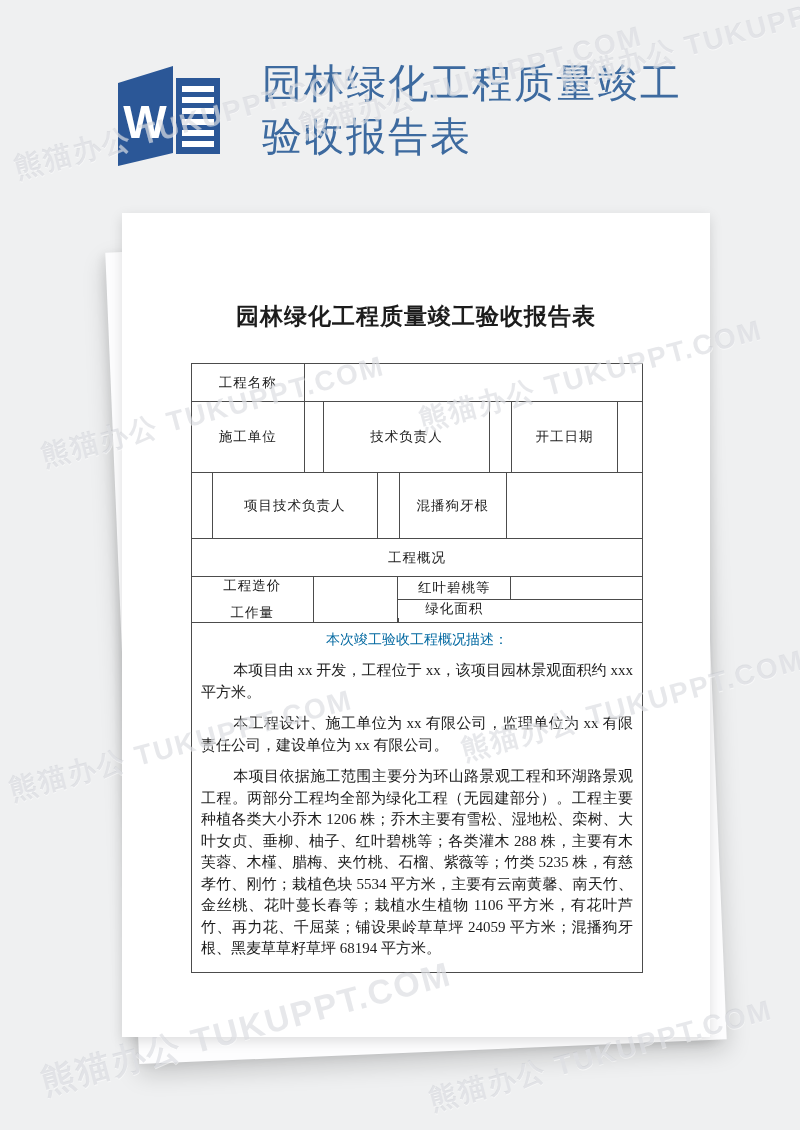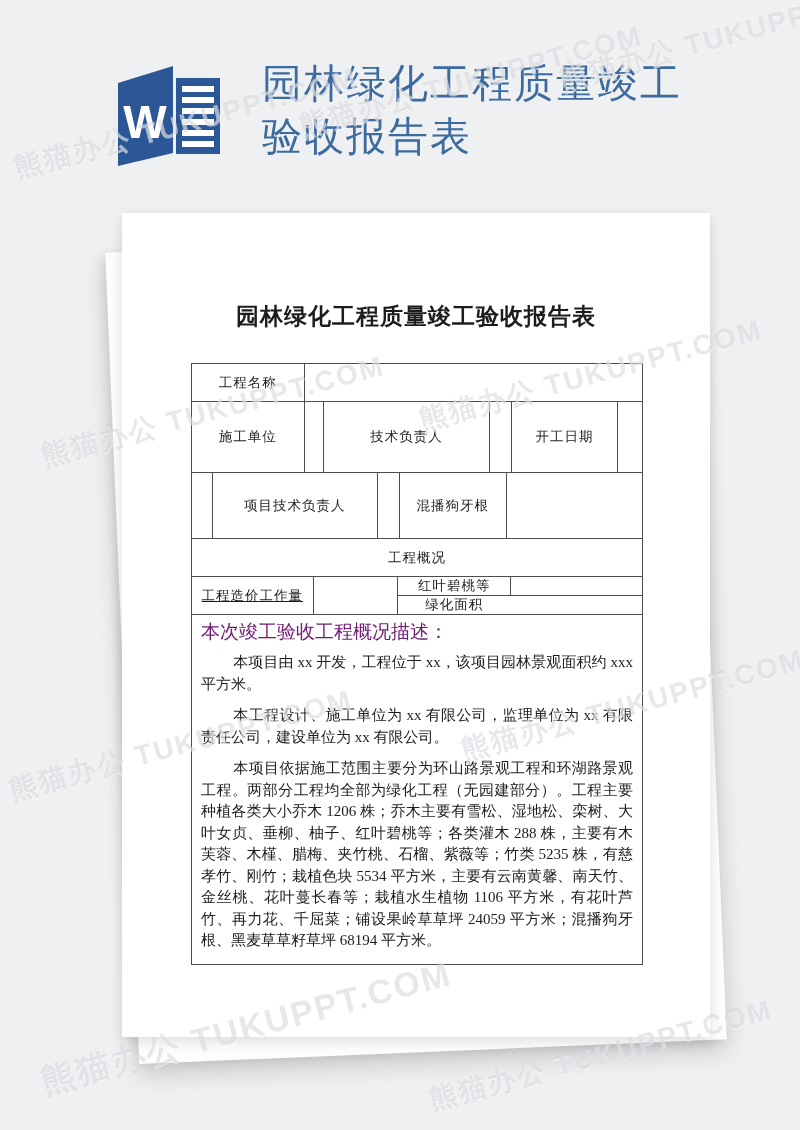--- a/index.html
+++ b/index.html
@@ -59,37 +59,37 @@
   .h-r2{height:70px;}
   .h-r3{height:65px;}
   .h-r4{height:37px;}
   .c1{width:24.8%;}  .c2{width:4.4%;}  .c3{width:36.7%;}
   .c4{width:4.9%;}   .c5{width:23.7%;} .c6{width:5.5%;flex:1;}
   .r1-rest{flex:1;}
   .full{width:100%;}
 
   
   .r56{display:flex;border-top:1px solid #4c4c4c;}
-  .cost-label{width:26.8%;display:flex;flex-direction:row;align-items:center;justify-content:center;letter-spacing:1px;box-sizing:border-box;text-decoration:underline;}
+  .cost-label{width:26.8%;display:flex;flex-direction:column;align-items:center;justify-content:center;gap:9px;letter-spacing:1px;box-sizing:border-box;}
   .cost-value{width:18.8%;border-left:1px solid #4c4c4c;box-sizing:border-box;}
   .area-block{flex:1;border-left:1px solid #4c4c4c;display:flex;flex-direction:column;box-sizing:border-box;}
   .area-row{display:flex;flex:1;}
   .area-row + .area-row{border-top:1px solid #4c4c4c;flex-direction:column;}
   .area-label{width:45.9%;display:flex;align-items:center;justify-content:center;letter-spacing:1px;box-sizing:border-box;}
   .area-value{flex:1;border-left:1px solid #4c4c4c;box-sizing:border-box;}
   .area-r1{height:37px;} .area-r2{height:35px;}
 
   
   .desc{
     border-top:1px solid #4c4c4c;
     padding:6px 9px 12px 9px;
     min-height:296px;box-sizing:border-box;
     display:block;
   }
-  .desc-heading{font-size:19px;line-height:21px;color:#701a75;}
+  .desc-heading{font-size:14px;line-height:21px;color:#0369a1;text-align:center;}
   .desc-para{
     font-size:15px;line-height:21.5px;margin:10px 0 0 0;
     text-indent:2.15em;text-align:justify;color:#1c1c1c;
   }
 
   
   .watermark{
     position:absolute;z-index:40;pointer-events:none;
     transform:rotate(-15deg);transform-origin:left center;
     font-family:"Liberation Sans", sans-serif;

